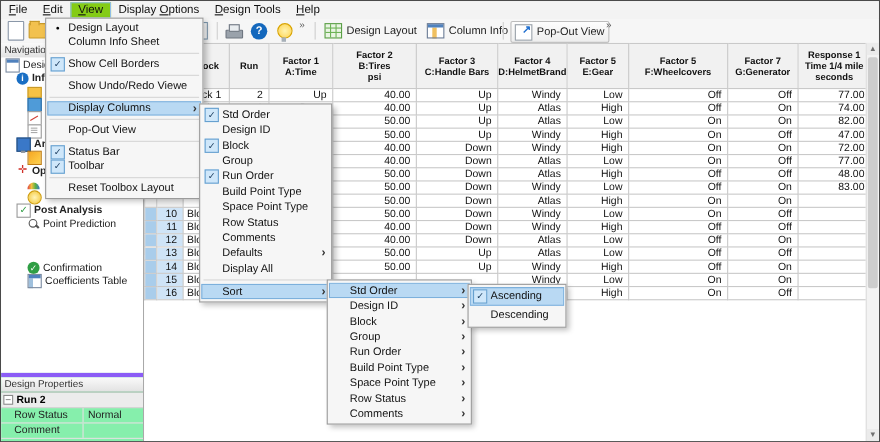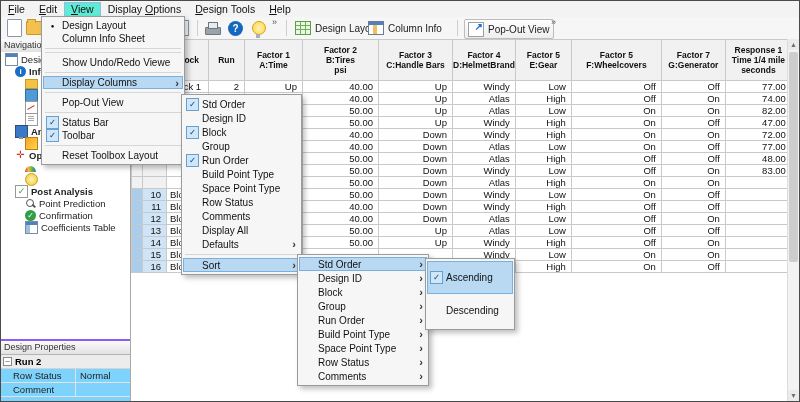--- a/index.html
+++ b/index.html
@@ -1,21 +1,21 @@
 <!DOCTYPE html>
 <html><head>
 <meta charset="utf-8">
 <style>
   html,body{margin:0;padding:0;background:#fff;font-family:"Liberation Sans",sans-serif;}
   #window{position:relative;width:800px;height:402px;border:1px solid #4a4a4a;box-sizing:border-box;background:#f0f0f0;overflow:hidden;}
 
   
   #menubar{position:absolute;top:0;left:0;right:0;height:16px;background:#f3f3f3;display:flex;align-items:center;font-size:10.5px;color:#111;}
   .mbitem{padding:1px 7px;height:13px;line-height:13px;cursor:default;}
-  .mbitem.active{background:#5eead4;box-shadow:inset 0 0 0 1px #8fbde6;}
+  .mbitem.active{background:#84cc16;box-shadow:inset 0 0 0 1px #8fbde6;}
 
   
   #toolbar{position:absolute;top:16px;left:0;right:0;height:22px;background:#f6f6f6;border-bottom:1px solid #d5d5d5;}
   .tb{position:absolute;top:2px;height:18px;display:flex;align-items:center;}
   .tbsep{position:absolute;top:3px;width:1px;height:16px;background:#cfcfcf;}
   .tbtn{position:absolute;top:2px;height:18px;display:flex;align-items:center;gap:4px;font-size:10px;color:#222;padding:0 3px;}
   .tbtn.framed{border:1px solid #bcbcbc;border-radius:2px;background:linear-gradient(#fdfdfd,#eeeeee);}
   .chev{position:absolute;top:1px;font-size:9px;color:#555;line-height:9px;}
   
   .i-doc{width:13px;height:16px;background:#fff;border:1px solid #8a97a8;border-radius:1px;}
@@ -68,21 +68,21 @@
   .ni-post::after{content:"✓";}
   .ni-magnifier{border:none;}
   .ni-magnifier::before{content:"";position:absolute;left:1px;top:1px;width:6px;height:6px;border:1.5px solid #555;border-radius:50%;}
   .ni-magnifier::after{content:"";position:absolute;left:7px;top:7px;width:4px;height:1.5px;background:#555;transform:rotate(45deg);}
   .ni-confirm{border-radius:50%;background:#2f9e44;color:#fff;font-size:8px;text-align:center;line-height:11px;}
   .ni-confirm::after{content:"✓";}
   .ni-coeff{background:linear-gradient(#4f81bd 0 0) 0 0/100% 3px no-repeat,
     linear-gradient(#9fc0dd 0 0) 0 3px/4px 100% no-repeat,#fff;border:1px solid #7a8aa0;}
 
   
-  #designprops{position:absolute;left:0;right:0;top:300px;bottom:0;border-top:2px solid #8b5cf6;background:#7dd3fc;}
+  #designprops{position:absolute;left:0;right:0;top:300px;bottom:0;border-top:4px solid #8b5cf6;background:#86efac;}
   .dp-group{height:13px;background:#ececec;border-bottom:1px solid #d4d4d4;display:flex;align-items:center;font-size:9.5px;gap:3px;padding-left:2px;}
   .dp-minus{width:7px;height:7px;border:1px solid #8a8a8a;background:#fff;font-size:8px;line-height:5px;text-align:center;color:#444;}
   .dp-row{height:13px;display:flex;font-size:9.5px;border-bottom:1px solid #e2e2e2;}
   .dp-label{width:62px;padding-left:12px;border-right:1px solid #e2e2e2;color:#222;line-height:13px;}
   .dp-val{flex:1;padding-left:4px;line-height:13px;color:#222;}
 
   
   #tablearea{position:absolute;left:130px;top:38px;right:0;bottom:0;background:#fff;overflow:hidden;}
   #dtable{border-collapse:collapse;table-layout:fixed;}
   #dtable th,#dtable td{border:1px solid #c9c9c9;overflow:hidden;white-space:nowrap;box-sizing:border-box;}
@@ -113,21 +113,21 @@
   .mdot{font-size:6px;color:#000;}
   .mdot::before{content:"●";}
   .msep{border-top:1px solid #d6d6d6;margin:3px 2px;}
   #menu-view{left:40px;top:15px;width:140px;}
   #menu-view .mitem{height:13px;}
   #menu-display{left:180px;top:93px;width:117px;}
   #menu-display .mitem{height:14px;}
   #menu-sort{left:296px;top:253px;width:128px;}
   #menu-sort .mitem{height:14px;}
   #menu-std{left:424px;top:257px;width:86px;}
-  #menu-std .mitem{height:33px;}
+  #menu-std .mitem{height:17px;}
 </style>
 </head>
 <body>
 
 <div id="window">
 
   <div id="menubar">
       <span class="mbitem"><u>F</u>ile</span>
       <span class="mbitem"><u>E</u>dit</span>
       <span class="mbitem active"><u>V</u>iew</span>
@@ -155,21 +155,21 @@
       </span>
     <span class="tb" style="left:251px">
         <span class="i-bulb"></span>
       </span>
     <span class="chev" style="left:271px">»</span>
     <span class="tbsep" style="left:285px"></span>
     <span class="tbtn" style="left:291px">
       <span class="i-grid"></span>
       <span>Design Layout</span>
     </span>
-    <span class="tbtn" style="left:364px">
+    <span class="tbtn" style="left:384px">
       <span class="i-colinfo"></span>
       <span>Column Info</span>
     </span>
     <span class="tbsep" style="left:456px"></span>
     <span class="tbtn framed" style="left:463px">
       <span class="i-popout"></span>
       <span>Pop-Out View</span>
     </span>
     <span class="chev" style="left:550px">»</span>
   </div>
@@ -222,21 +222,21 @@
           <span></span>
         </div>
         <div class="nav-row" style="padding-left: 14px;">
           <span class="ni ni-post"></span>
           <b>Post Analysis</b>
         </div>
         <div class="nav-row" style="padding-left: 24px;">
           <span class="ni ni-magnifier"></span>
           <span>Point Prediction</span>
         </div>
-        <div class="nav-row" style="padding-left: 24px;">
+        <div class="nav-row" style="padding-left: 24px; margin-top: 28px;">
           <span class="ni ni-confirm"></span>
           <span>Confirmation</span>
         </div>
         <div class="nav-row" style="padding-left: 24px;">
           <span class="ni ni-coeff"></span>
           <span>Coefficients Table</span>
         </div>
       </div>
     <div id="designprops">
       <div class="panehdr">Design Properties</div>
@@ -562,20 +562,27 @@
         </span>
         <span class="mlabel">Design Layout</span>
         <span class="marrow"></span>
       </div>
       <div class="mitem">
         <span class="mgut"></span>
         <span class="mlabel">Column Info Sheet</span>
         <span class="marrow"></span>
       </div>
       <div class="msep"></div>
+      <div class="mitem">
+        <span class="mgut">
+          <span class="mark"></span>
+        </span>
+        <span class="mlabel">Show Cell Borders</span>
+        <span class="marrow"></span>
+      </div>
       <div class="msep"></div>
       <div class="mitem">
         <span class="mgut"></span>
         <span class="mlabel">Show Undo/Redo Viewer</span>
         <span class="marrow"></span>
       </div>
       <div class="msep"></div>
       <div class="mitem hl">
         <span class="mgut"></span>
         <span class="mlabel">Display Columns</span>
@@ -656,27 +663,27 @@
         <span class="mlabel">Row Status</span>
         <span class="marrow"></span>
       </div>
       <div class="mitem">
         <span class="mgut"></span>
         <span class="mlabel">Comments</span>
         <span class="marrow"></span>
       </div>
       <div class="mitem">
         <span class="mgut"></span>
+        <span class="mlabel">Defaults</span>
+        <span class="marrow on"></span>
+      </div>
+      <div class="mitem">
+        <span class="mgut"></span>
         <span class="mlabel">Display All</span>
         <span class="marrow"></span>
-      </div>
-      <div class="mitem">
-        <span class="mgut"></span>
-        <span class="mlabel">Defaults</span>
-        <span class="marrow on"></span>
       </div>
       <div class="msep"></div>
       <div class="mitem hl">
         <span class="mgut"></span>
         <span class="mlabel">Sort</span>
         <span class="marrow on"></span>
       </div>
     </div>
   <div class="menu" id="menu-sort">
       <div class="mitem hl">

